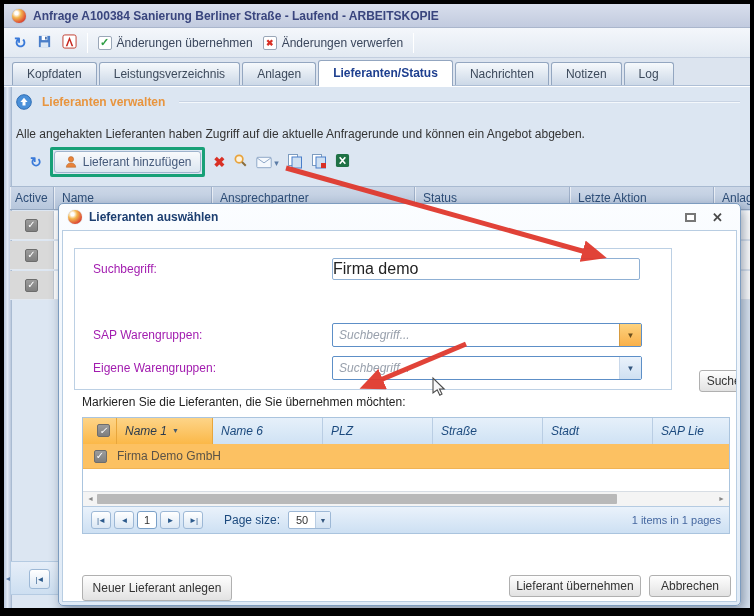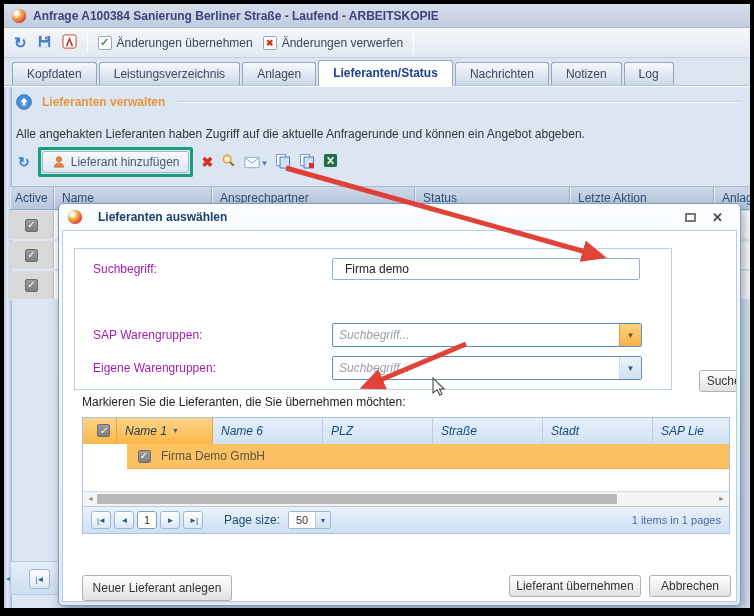--- a/index.html
+++ b/index.html
@@ -45,21 +45,21 @@
   .splitter { position:absolute; left:0; top:0; bottom:0; width:8px;
     background:linear-gradient(90deg,#b9c7dc,#e2eaf5 50%,#b9c7dc); border-right:1px solid #a9bbd2; }
   .split-arrow { position:absolute; left:0; top:488px; width:8px; text-align:center; color:#5a7ba6; font-size:7px; }
   .section-head { position:absolute; left:12px; top:6px; right:10px; height:18px; display:flex; align-items:center; gap:10px; }
   .circle-up { width:16px; height:16px; flex:0 0 auto; }
   .section-title { color:#e8953f; font-weight:bold; font-size:12px; white-space:nowrap; }
   .section-rule { flex:1; height:2px; border-top:1px solid #c9d4e4; border-bottom:1px solid #f4f8fc; margin-left:4px; }
   .info-text { position:absolute; left:12px; top:40px; color:#333; font-size:12px; }
 
   
-  .subtoolbar { position:absolute; left:6px; top:58px; height:34px; display:flex; align-items:center; gap:8px; padding-left:8px; }
+  .subtoolbar { position:absolute; left:6px; top:58px; height:34px; display:flex; align-items:center; gap:8px; padding-left:20px; }
   .hl-box { border:3px solid #17a077; border-radius:2px; padding:1px; background:transparent; }
   .add-btn { display:flex; align-items:center; gap:5px; padding:3px 9px;
     background:linear-gradient(#f8fafc,#dce6f1); border:1px solid #9fb4cd; border-radius:3px; color:#44597a; }
   .mailwrap { display:flex; align-items:center; gap:2px; }
 
   
   .bg-header { position:absolute; left:6px; right:0; top:99px; height:24px;
     background:linear-gradient(#ccd7e7,#b7c7dc); border-top:1px solid #a9bad1; border-bottom:1px solid #94a7c0; }
   .bg-header .hcell { position:absolute; top:0; height:22px; line-height:22px; padding-left:8px;
     color:#2d4d77; overflow:hidden; white-space:nowrap;
@@ -79,31 +79,31 @@
   .bg-pager .pgbtn { position:absolute; left:18px; top:7px; width:21px; height:20px; }
   .g-first::before { content:"|◄"; }
   .g-prev::before  { content:"◄"; }
   .g-next::before  { content:"►"; }
   .g-last::before  { content:"►|"; }
 
   
   .modal { position:absolute; left:54px; top:199px; width:683px; height:403px;
     background:linear-gradient(#fbfdff,#dfeaf6); border:1px solid #7d9cbf; border-radius:5px;
     box-shadow:3px 5px 12px rgba(30,50,80,.45); padding:0 3px 3px; }
-  .modal-title { height:26px; display:flex; align-items:center; gap:16px; padding:4px 6px;
+  .modal-title { height:26px; display:flex; align-items:center; gap:7px; padding:4px 6px;
     color:#1c3e70; font-weight:bold; font-size:12px; }
   .mt-icons { margin-left:auto; display:flex; align-items:center; gap:16px; padding-right:8px; }
   .dlg-max { width:11px; height:9px; border:2px solid #777; background:#fff; }
   .dlg-close { color:#4a4a4a; font-weight:bold; font-size:13px; }
   .modal-body { position:relative; background:#fff; border:1px solid #b8cde2; height:372px; overflow:hidden; }
 
   .fieldset { position:absolute; left:11px; top:17px; width:598px; height:142px; border:1px solid #bcd0e4; }
   .flabel { position:absolute; color:#a21caf; font-size:12px; }
-  .txt { position:absolute; height:22px; border:1px solid #8fb0d4; border-radius:2px; padding:0 12px;
-    font-family:"Liberation Sans",sans-serif; font-size:12px; color:#222; background:#fff; }
+  .txt { position:absolute; height:22px; border:1px solid #8fb0d4; border-radius:2px; padding:0 0;
+    font-family:"Liberation Sans",sans-serif; font-size:16px; color:#222; background:#fff; }
   .combo { position:absolute; height:24px; display:flex; border:1px solid #5d8fc7; border-radius:2px; background:#fff; }
   .combo input { flex:1; border:none; outline:none; padding:0 6px; font-family:"Liberation Sans",sans-serif;
     font-size:12px; background:transparent; }
   .combo input::placeholder { font-style:italic; color:#98a0ac; opacity:1; }
   .combo .dbtn { width:22px; display:flex; align-items:center; justify-content:center; border-left:1px solid #c9d8ea; }
   .dbtn.orange { background:linear-gradient(#fdd27e,#f9b04a); border-left:1px solid #d79b3f; }
   .dbtn.orange::before { content:"▼"; color:#6a4e1d; font-size:8px; }
   .dbtn.blue { background:linear-gradient(#eaf2fb,#cfe0f2); }
   .dbtn.blue::before { content:"▼"; color:#33567e; font-size:8px; }
   .btn { background:linear-gradient(#fefefe,#e2e2e2); border:1px solid #b0b0b0; border-radius:3px;
@@ -112,21 +112,21 @@
   .mark-text { position:absolute; left:19px; top:164px; color:#222; font-size:12px; }
 
   
   .mtable { position:absolute; left:19px; top:186px; width:648px; border:1px solid #aac4de; background:#fff; }
   .mt-head { position:relative; height:26px; display:flex; }
   .mt-hc { height:26px; line-height:26px; padding-left:8px; color:#1c4a7e; white-space:nowrap; overflow:hidden;
     background:linear-gradient(#e6f0fa,#cfe2f4); border-right:1px solid #b9cde3;font-style:italic; }
   .mt-hc.orange { background:linear-gradient(#fdd488,#fbb848); border-right:1px solid #e8a63c; color:#2b3b4e; }
   .mt-hc .sort::before { content:"▼"; font-size:7px; color:#445a6e; margin-left:5px; vertical-align:2px; }
   .mt-row { height:25px; display:flex; align-items:center; background:#fcc162; border-bottom:1px solid #f0b355;
-    color:#5b5347;margin-left:44px; }
+    color:#5b5347; }
   .mt-empty { height:22px; background:#fff; }
   .cellcb { width:34px; display:flex; justify-content:center; }
   .hscroll { position:relative; height:15px; background:#f4f4f4; border-top:1px solid #d7dde4; }
   .hs-arrow { position:absolute; top:3px; font-size:7px; color:#888; }
   .hs-thumb { position:absolute; left:14px; top:2px; width:520px; height:10px; background:#b9b9b9; border-radius:1px; }
   .mt-pager { position:relative; height:27px; background:linear-gradient(#eaf2fb,#cde0f3); border-top:1px solid #b5cbe2;
     display:flex; align-items:center; gap:3px; padding:0 8px; }
   .page-num { width:20px; height:18px; background:#fff; border:1px solid #7aa0c8; border-radius:3px;
     text-align:center; line-height:17px; color:#333; font-size:11px; }
   .ps-label { margin-left:18px; color:#1c4a7e; }

